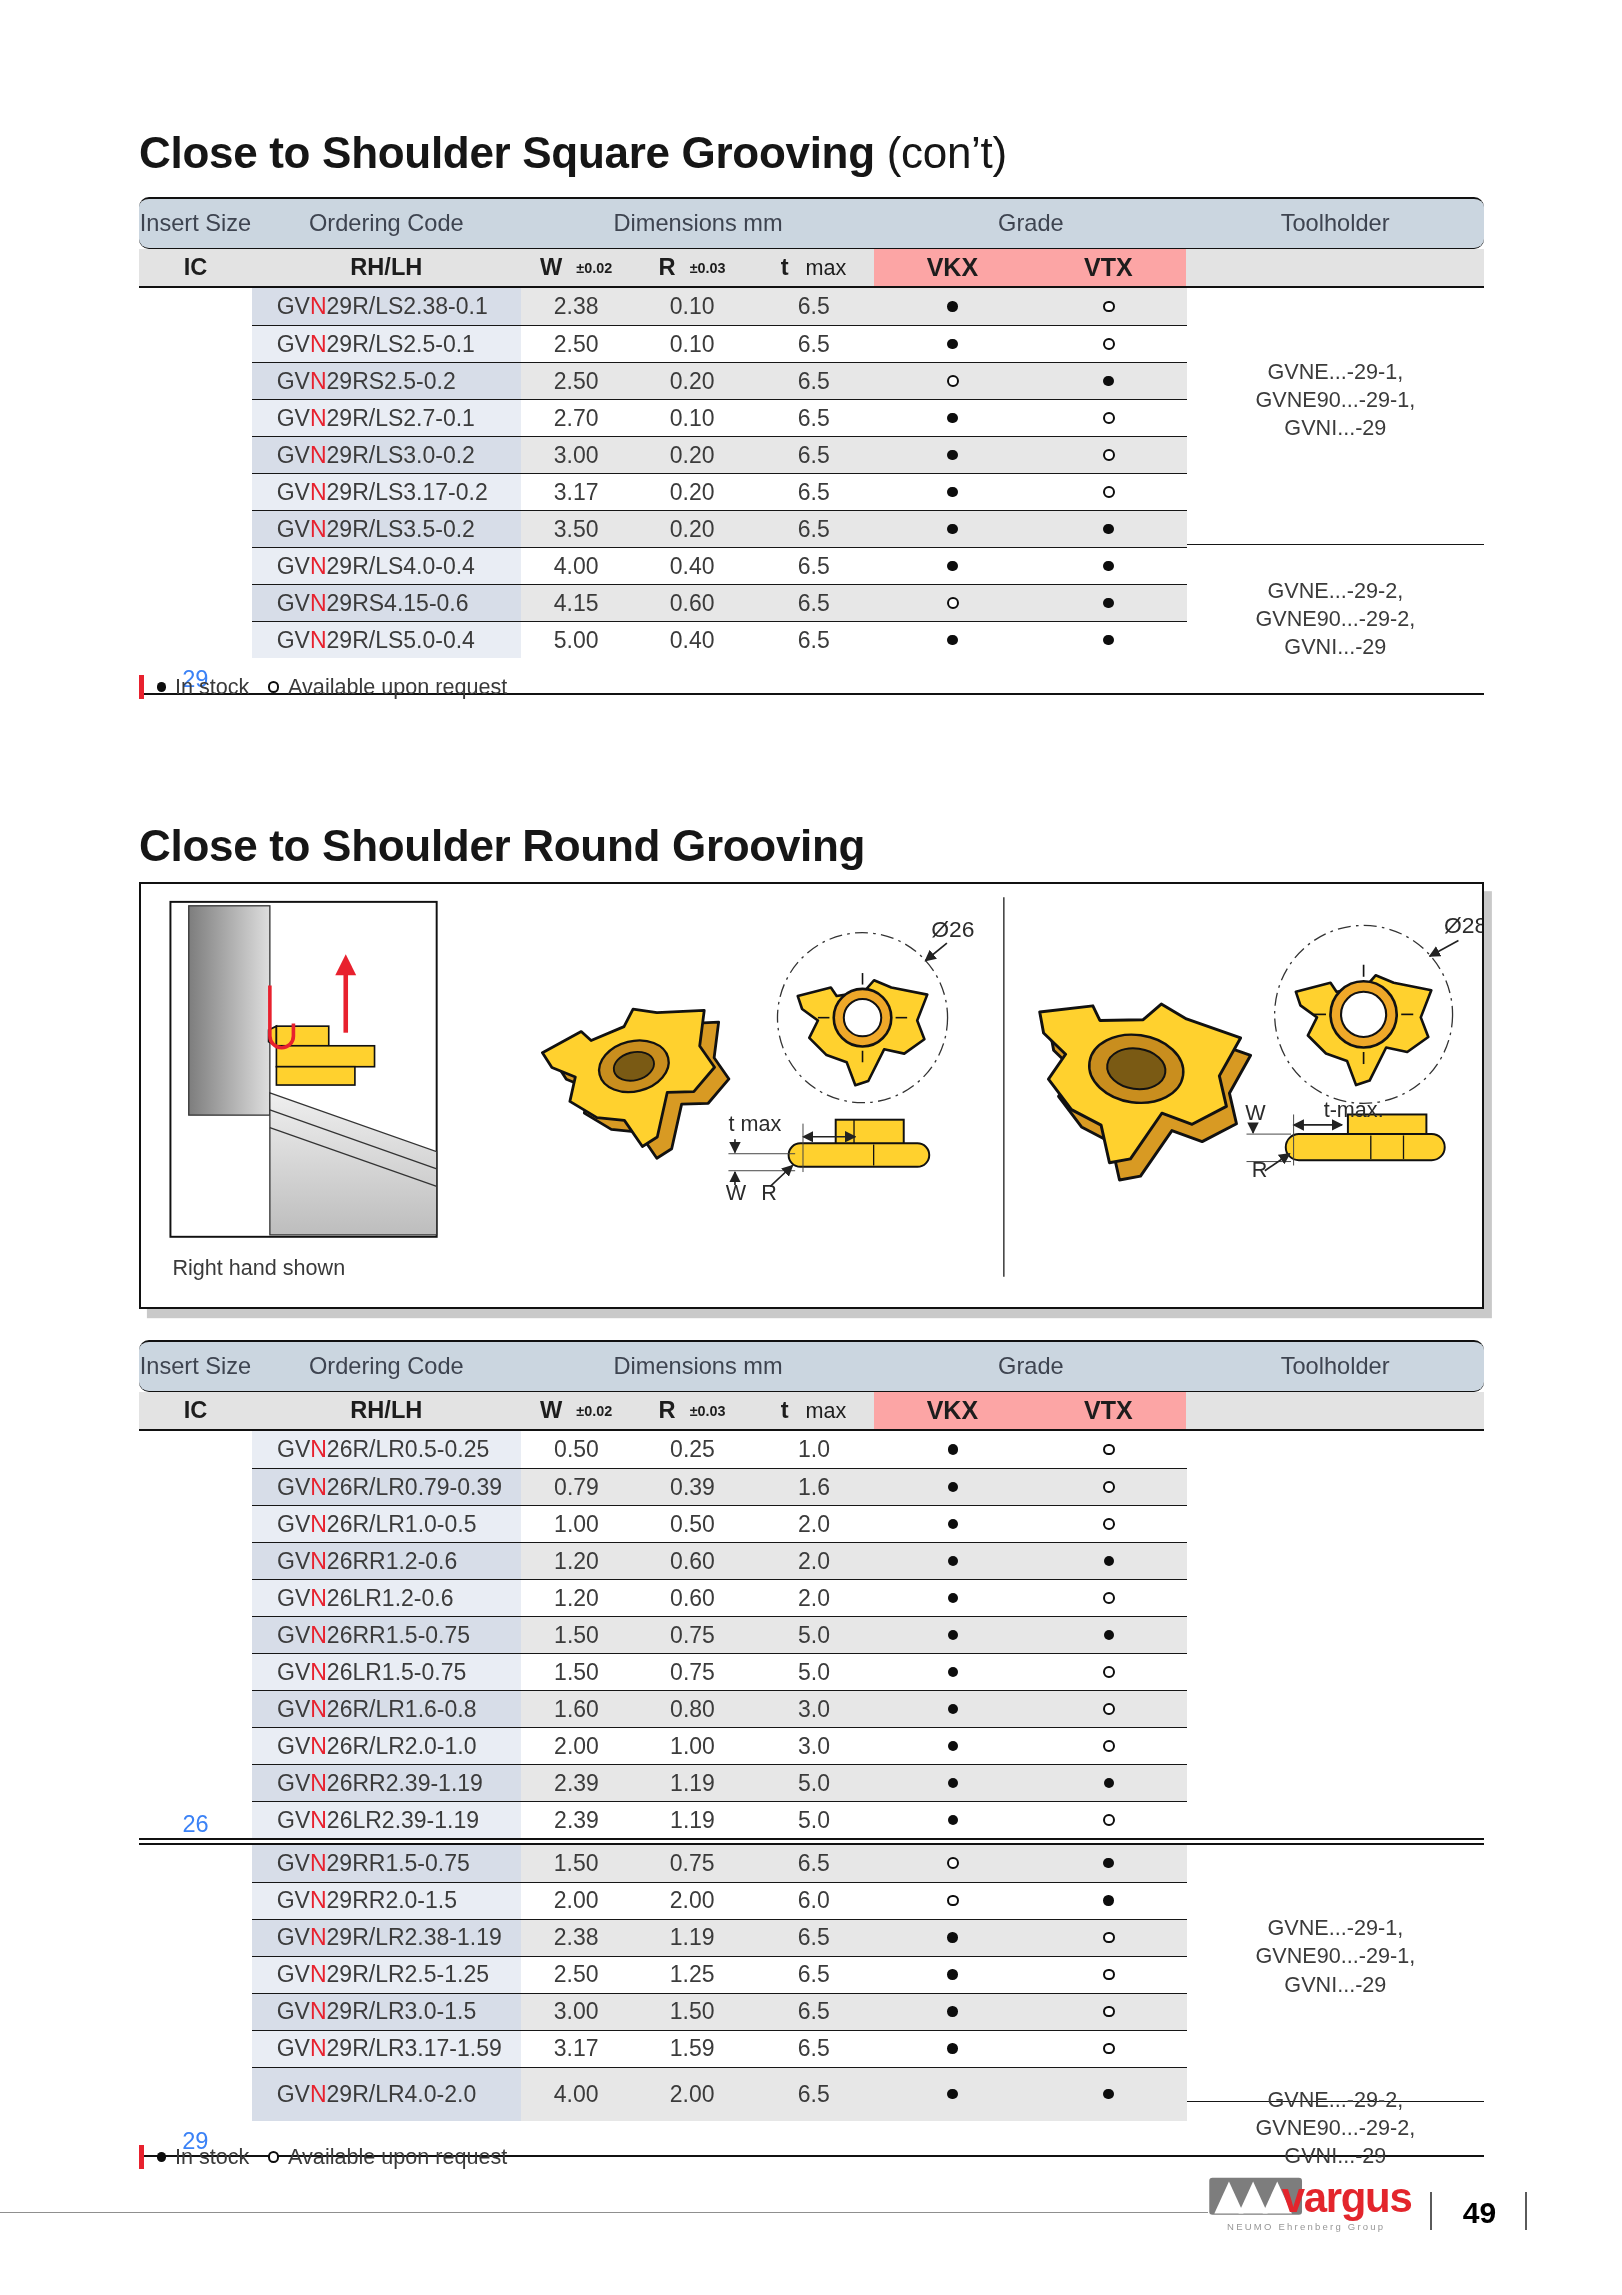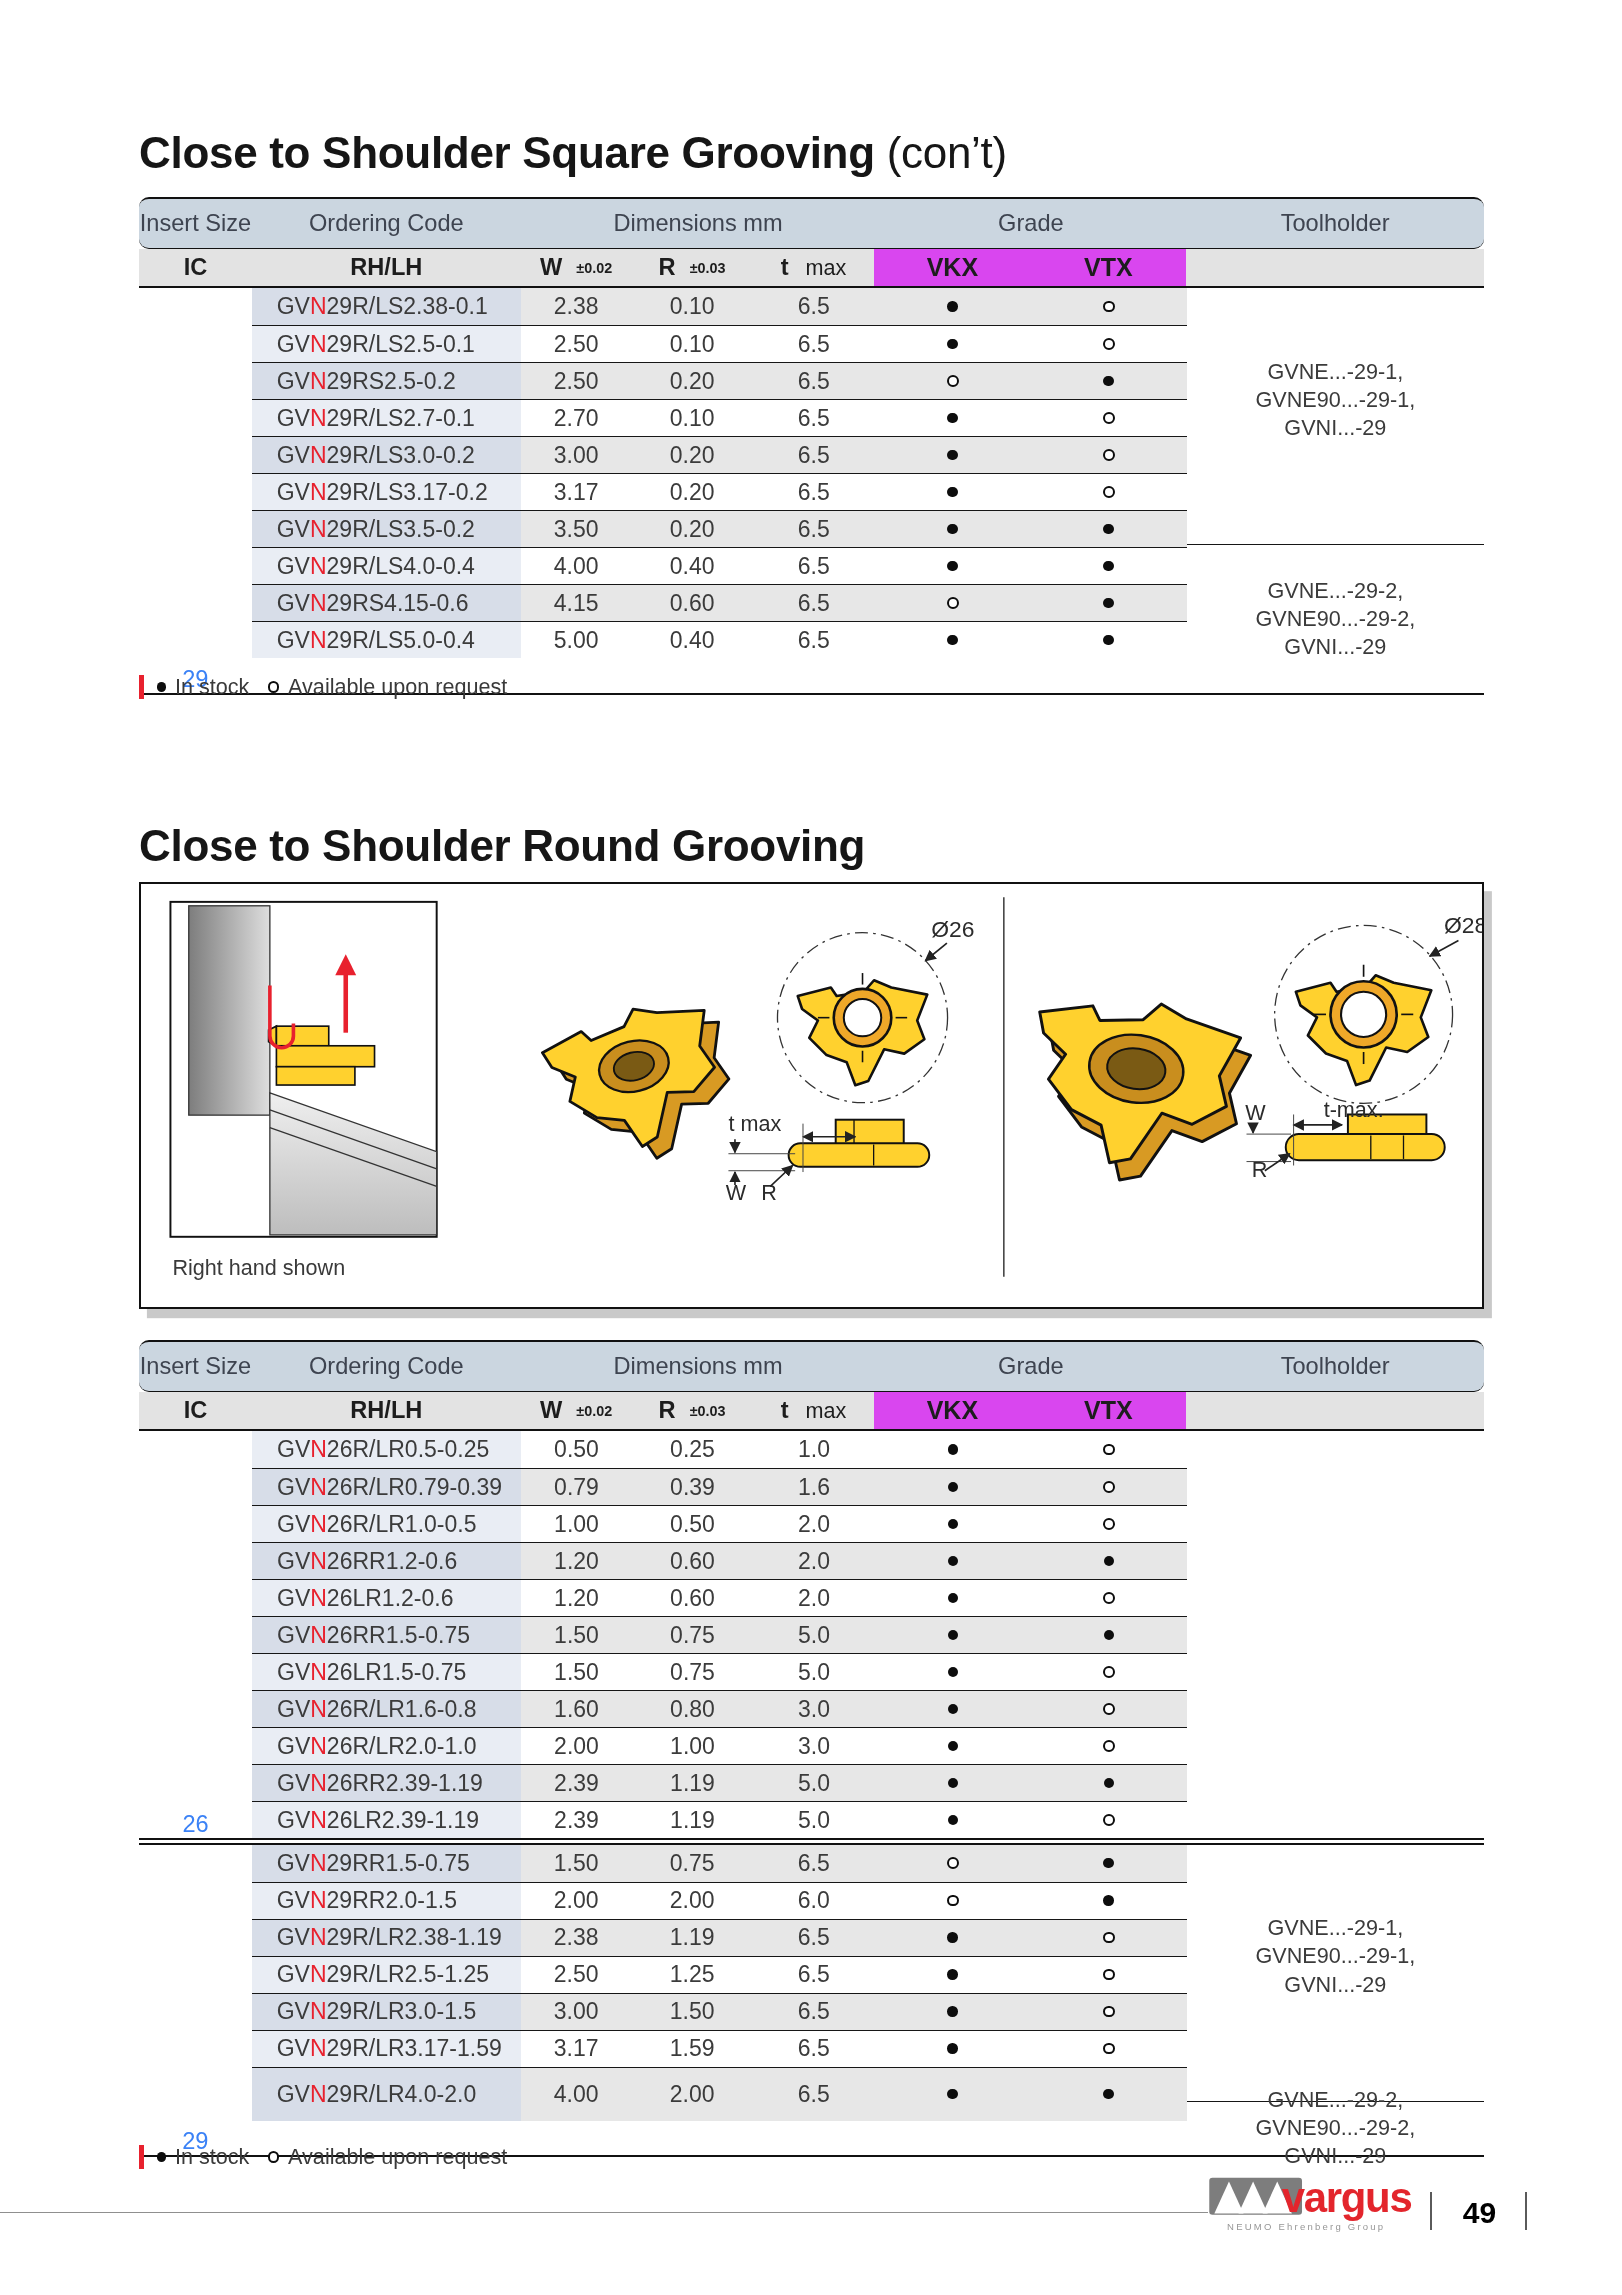--- a/index.html
+++ b/index.html
@@ -14,21 +14,21 @@
   
   .vtable{position:absolute;left:139px;width:1345px;}
   .thead{display:flex;align-items:center;height:52px;background:#cbd6e0;
          border-top:2px solid #111;border-bottom:1.3px solid #111;box-sizing:border-box;border-radius:10px;}
   .hc{text-align:center;font-size:23.6px;color:#3e4450;}
   .tsub{display:flex;align-items:stretch;height:39px;background:#e3e3e3;
         border-bottom:2.6px solid #111;box-sizing:border-box;}
   .sc{display:flex;align-items:center;justify-content:center;font-size:23.6px;font-weight:bold;color:#1d1d1d;}
   .sc sup{font-size:14.4px;font-weight:bold;vertical-align:super;margin-left:14px;}
   .sc .unit{font-weight:400;font-size:21.6px;margin-left:17px;}
-  .sc.dark{background:#d946ef;font-size:25px;}
+  .sc.dark{background:#fca5a5;font-size:25px;}
   .tbody{border-bottom:2.6px solid #111;}
   .groupband{display:flex;}
   .ic-col{width:113px;display:flex;align-items:flex-end;justify-content:center;
           font-size:23.6px;color:#3b82f6;}
   .main-col{width:935px;}
   .trow{display:flex;height:37px;box-sizing:border-box;}
   .trow.tall{height:54px;}
   .trow + .trow{border-top:1.3px solid #161616;}
   .cell{display:flex;align-items:center;justify-content:center;font-size:23px;color:#3b3b3b;
         box-sizing:border-box;}

